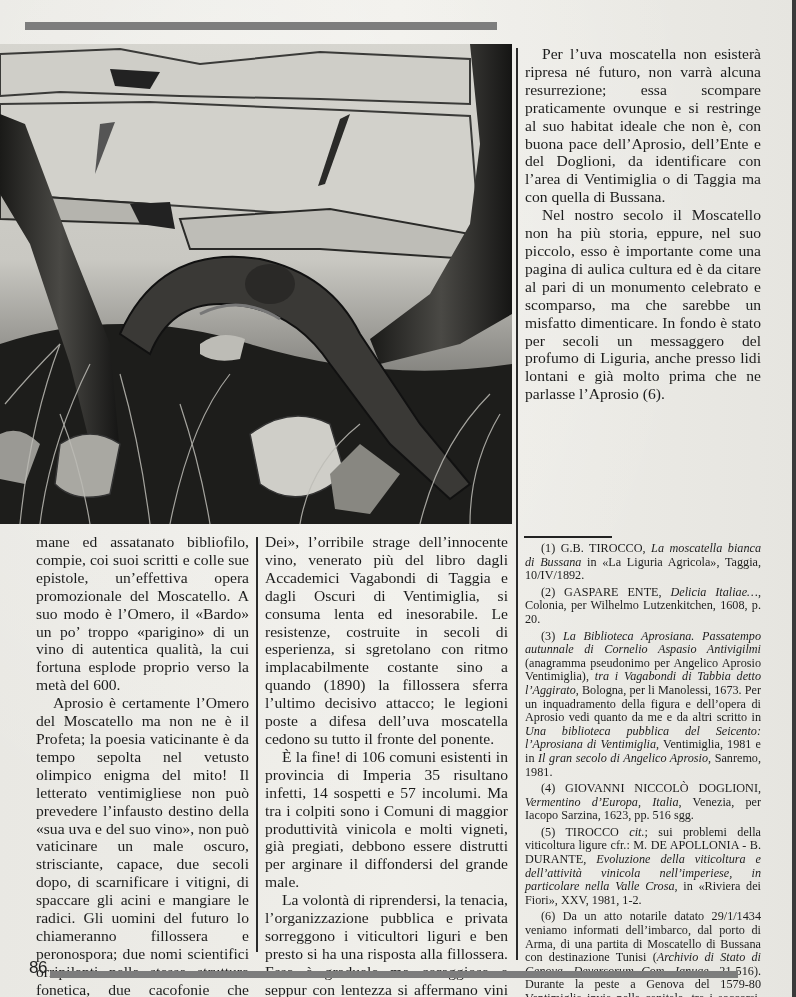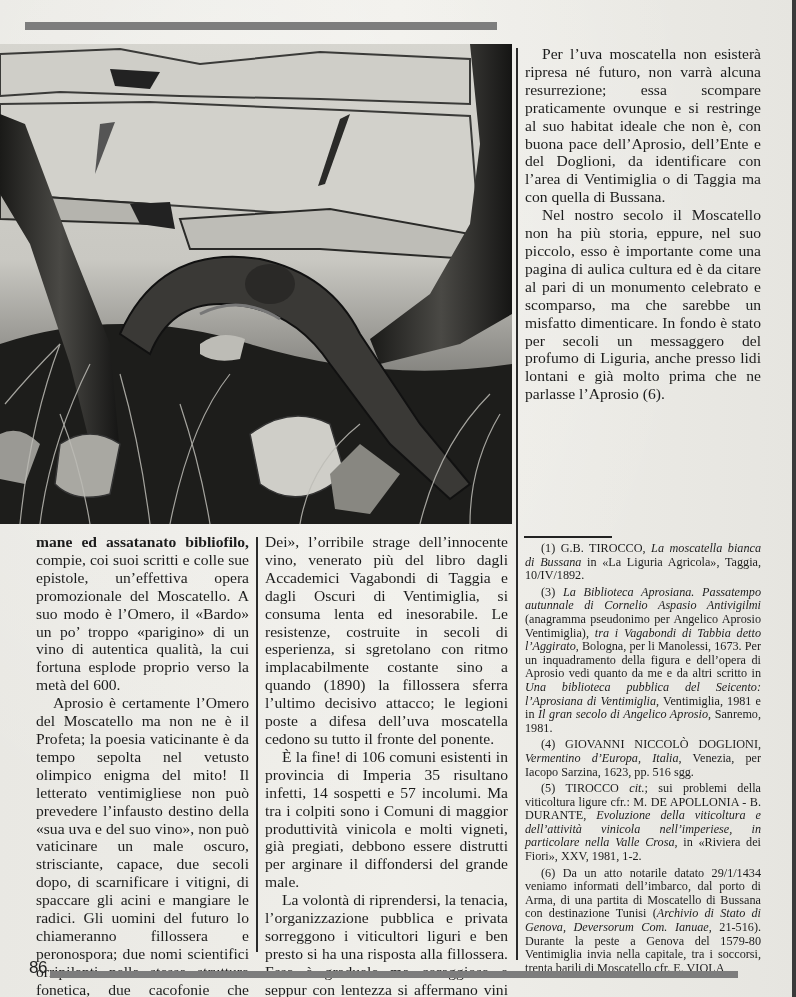--- a/index.html
+++ b/index.html
@@ -51,21 +51,21 @@
   .footnotes i { font-style: italic; }
   .page-number {
     position: absolute; left: 29px; top: 958px;
     font-family: "Liberation Sans", "DejaVu Sans", sans-serif;
     font-size: 17px; font-weight: 400; color: #1e1e1e; letter-spacing: -0.5px;
   }
   .bottom-rule {
     position: absolute; left: 50px; top: 971px; width: 688px; height: 7px;
     background: #7d7d7d;
   }
-  b.bold { font-weight: 700; }
+  b.bold { font-weight: 400; }
 </style>
 </head>
 <body>
 
 <div class="page-bg"></div>
 
 <div class="hrule-top"></div>
 
 <div class="photo">
   <svg width="512" height="480" viewBox="0 0 512 480" xmlns="http://www.w3.org/2000/svg">
@@ -141,20 +141,21 @@
 
 <div class="col col2">
   <p>Dei», l’orribile strage dell’innocente vino, venerato più del libro dagli Accademici Vagabondi di Taggia e dagli Oscuri di Ventimiglia, si consuma lenta ed inesorabile. Le resistenze, costruite in secoli di esperienza, si sgretolano con ritmo implacabilmente costante sino a quando (1890) la fillossera sferra l’ultimo decisivo attacco; le legioni poste a difesa dell’uva moscatella cedono su tutto il fronte del ponente.</p>
   <p class="indent">È la fine! di 106 comuni esistenti in provincia di Imperia 35 risultano infetti, 14 sospetti e 57 incolumi. Ma tra i colpiti sono i Comuni di maggior produttività vinicola e molti vigneti, già pregiati, debbono essere distrutti per arginare il diffondersi del grande male.</p>
   <p class="indent">La volontà di riprendersi, la tenacia, l’organizzazione pubblica e privata sorreggono i viticultori liguri e ben presto si ha una risposta alla fillossera. Essa è graduale ma coraggiosa e seppur con lentezza si affermano vini di ottima qualità come il Vermentino ed il Rossese, ricavati da</p>
 </div>
 
 <div class="fn-rule"></div>
 <div class="footnotes" id="footnotes">
     <p><span>(1)</span><span> G.B. TIROCCO, </span><i>La moscatella bianca di Bussana</i><span> in «La Liguria Agricola», Taggia, 10/IV/1892.</span></p>
+    <p><span>(2)</span><span> GASPARE ENTE, </span><i>Delicia Italiae…</i><span>, Colonia, per Wilhelmo Lutzenkitchen, 1608, p. 20.</span></p>
     <p><span>(3)</span><i> La Biblioteca Aprosiana. Passatempo autunnale di Cornelio Aspasio Antivigilmi</i><span> (anagramma pseudonimo per Angelico Aprosio Ventimiglia), </span><i>tra i Vagabondi di Tabbia detto l’Aggirato</i><span>, Bologna, per li Manolessi, 1673. Per un inquadramento della figura e dell’opera di Aprosio vedi quanto da me e da altri scritto in </span><i>Una biblioteca pubblica del Seicento: l’Aprosiana di Ventimiglia</i><span>, Ventimiglia, 1981 e in </span><i>Il gran secolo di Angelico Aprosio</i><span>, Sanremo, 1981.</span></p>
     <p><span>(4)</span><span> GIOVANNI NICCOLÒ DOGLIONI, </span><i>Vermentino d’Europa, Italia</i><span>, Venezia, per Iacopo Sarzina, 1623, pp. 516 sgg.</span></p>
     <p><span>(5)</span><span> TIROCCO </span><i>cit.</i><span>; sui problemi della viticoltura ligure cfr.: M. DE APOLLONIA - B. DURANTE, </span><i>Evoluzione della viticoltura e dell’attività vinicola nell’imperiese, in particolare nella Valle Crosa</i><span>, in «Riviera dei Fiori», XXV, 1981, 1-2.</span></p>
     <p><span>(6)</span><span> Da un atto notarile datato 29/1/1434 veniamo informati dell’imbarco, dal porto di Arma, di una partita di Moscatello di Bussana con destinazione Tunisi (</span><i>Archivio di Stato di Genova, Deversorum Com. Ianuae</i><span>, 21-516). Durante la peste a Genova del 1579-80 Ventimiglia invia nella capitale, tra i soccorsi, trenta barili di Moscatello cfr. E. VIOLA, </span></p>
   </div>
 
 <div class="page-number">86</div>
 <div class="bottom-rule"></div>
 <div class="right-edge"></div>
 

